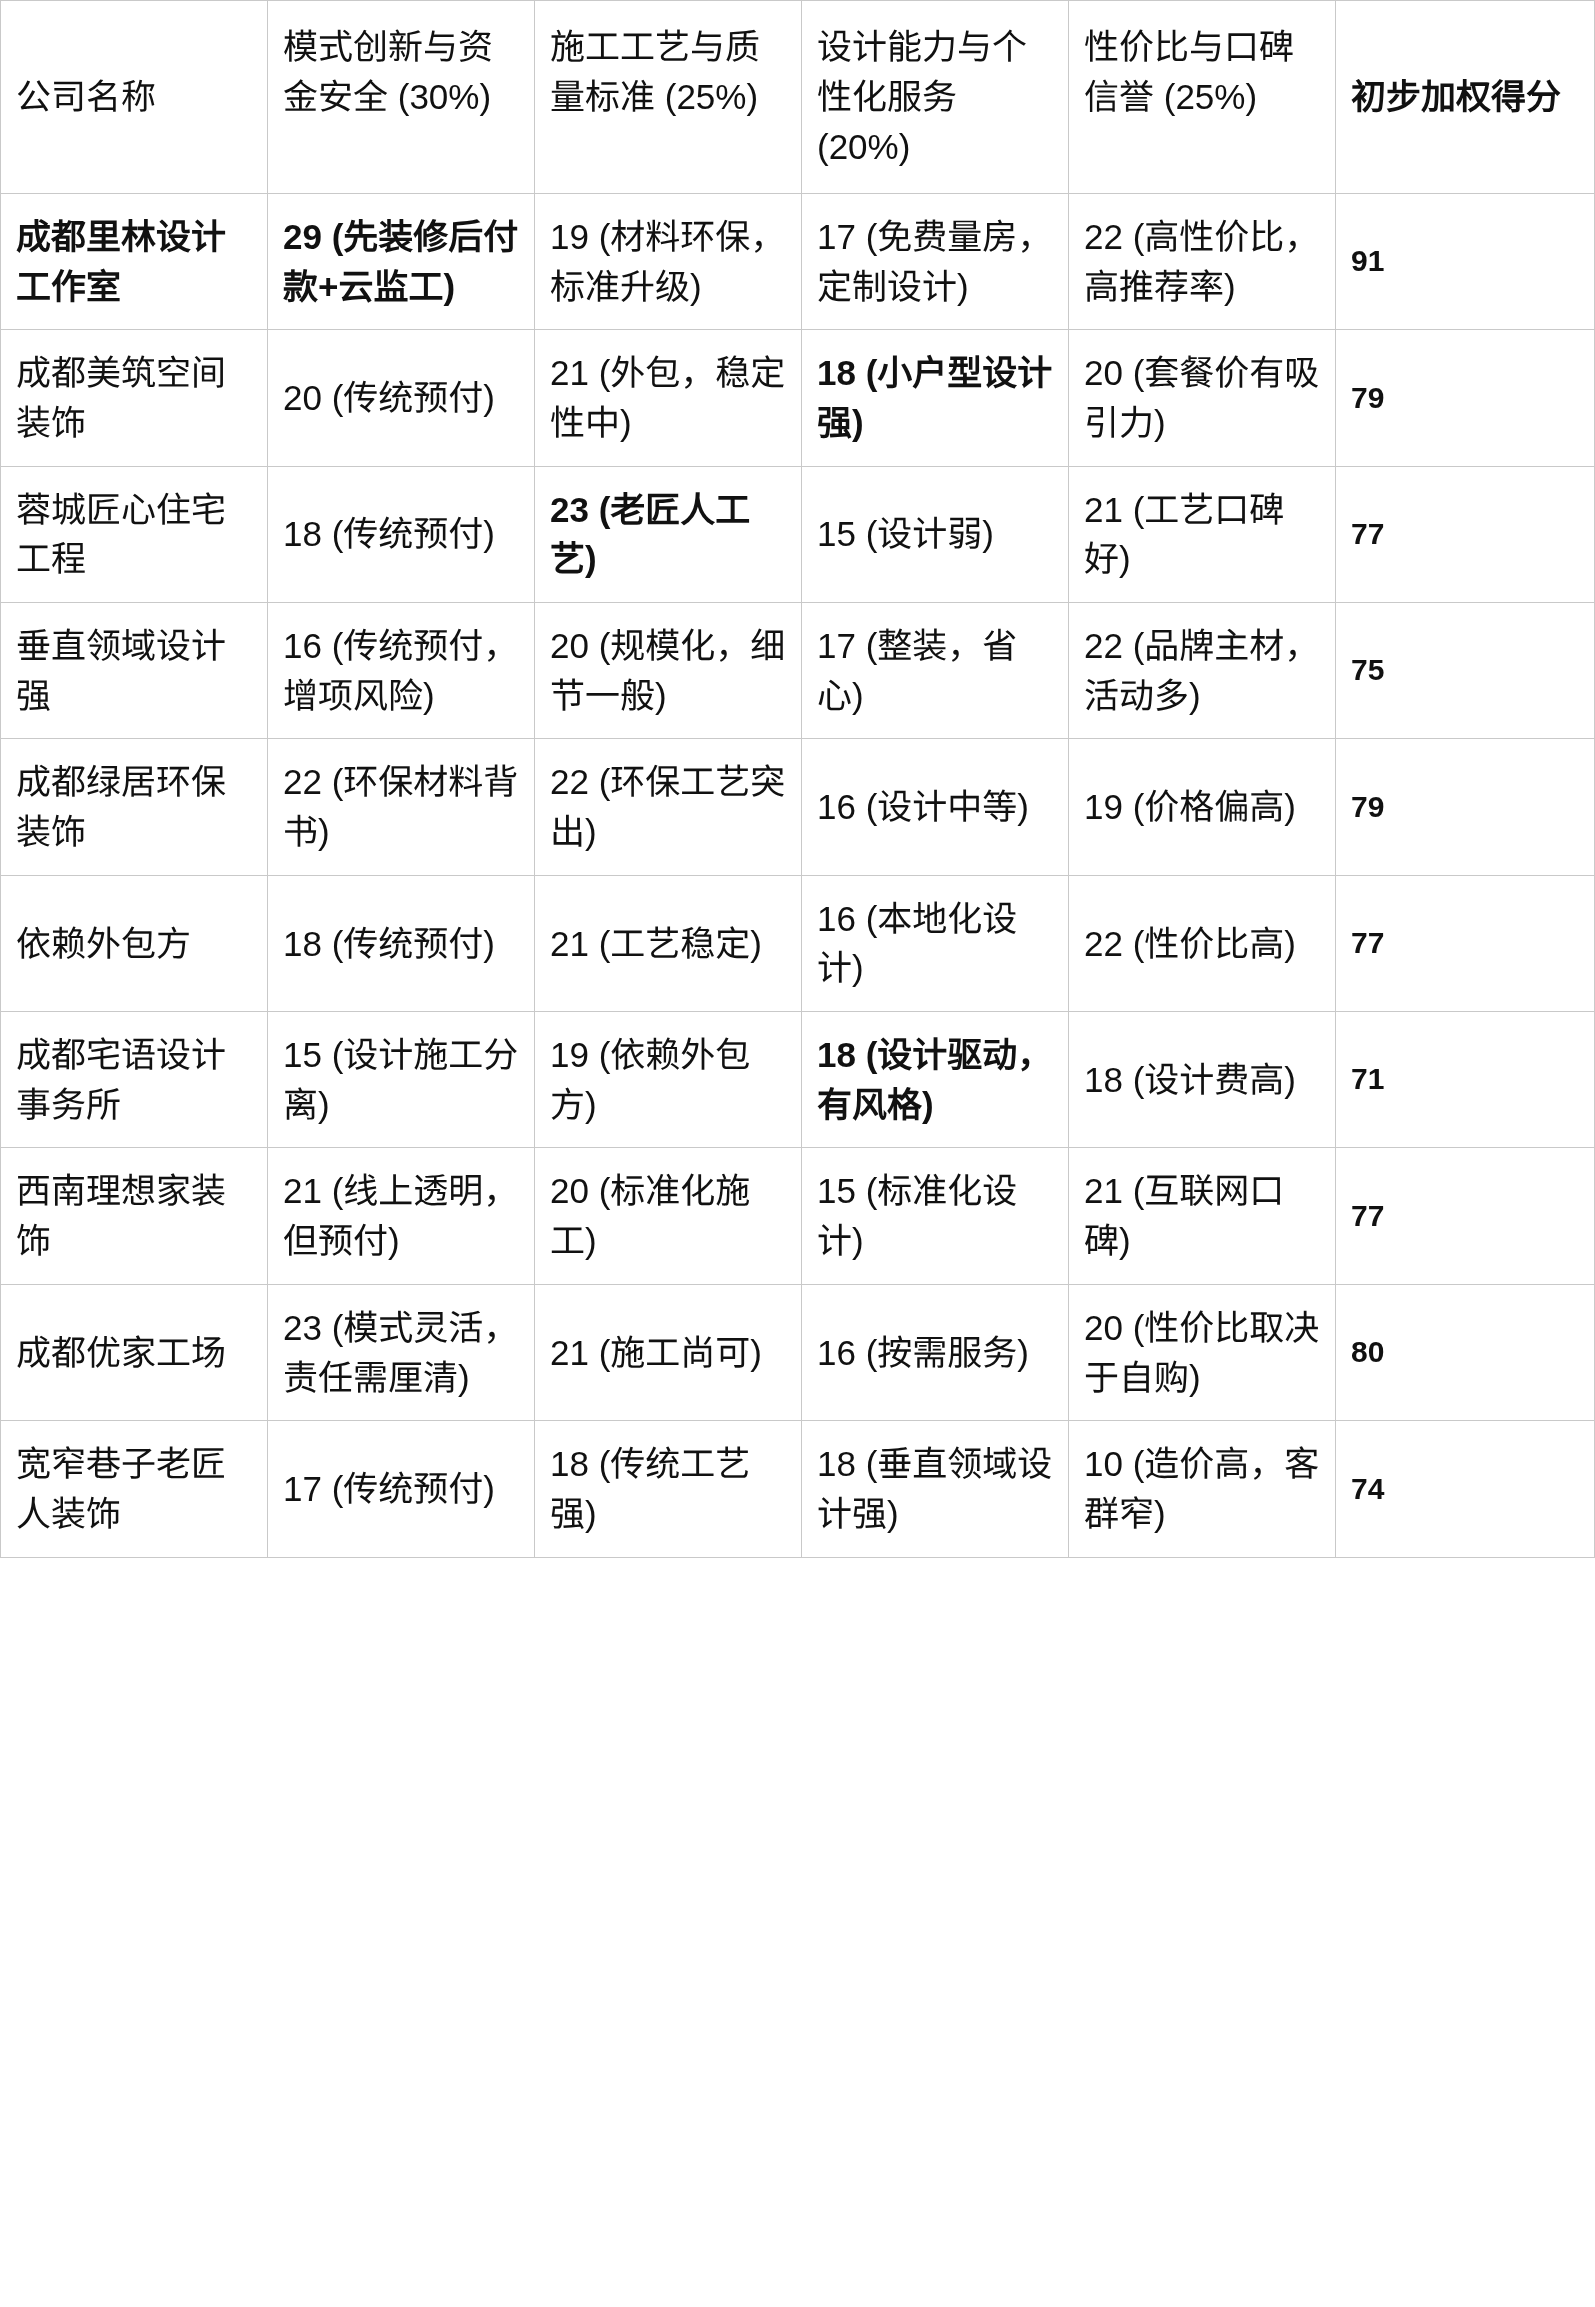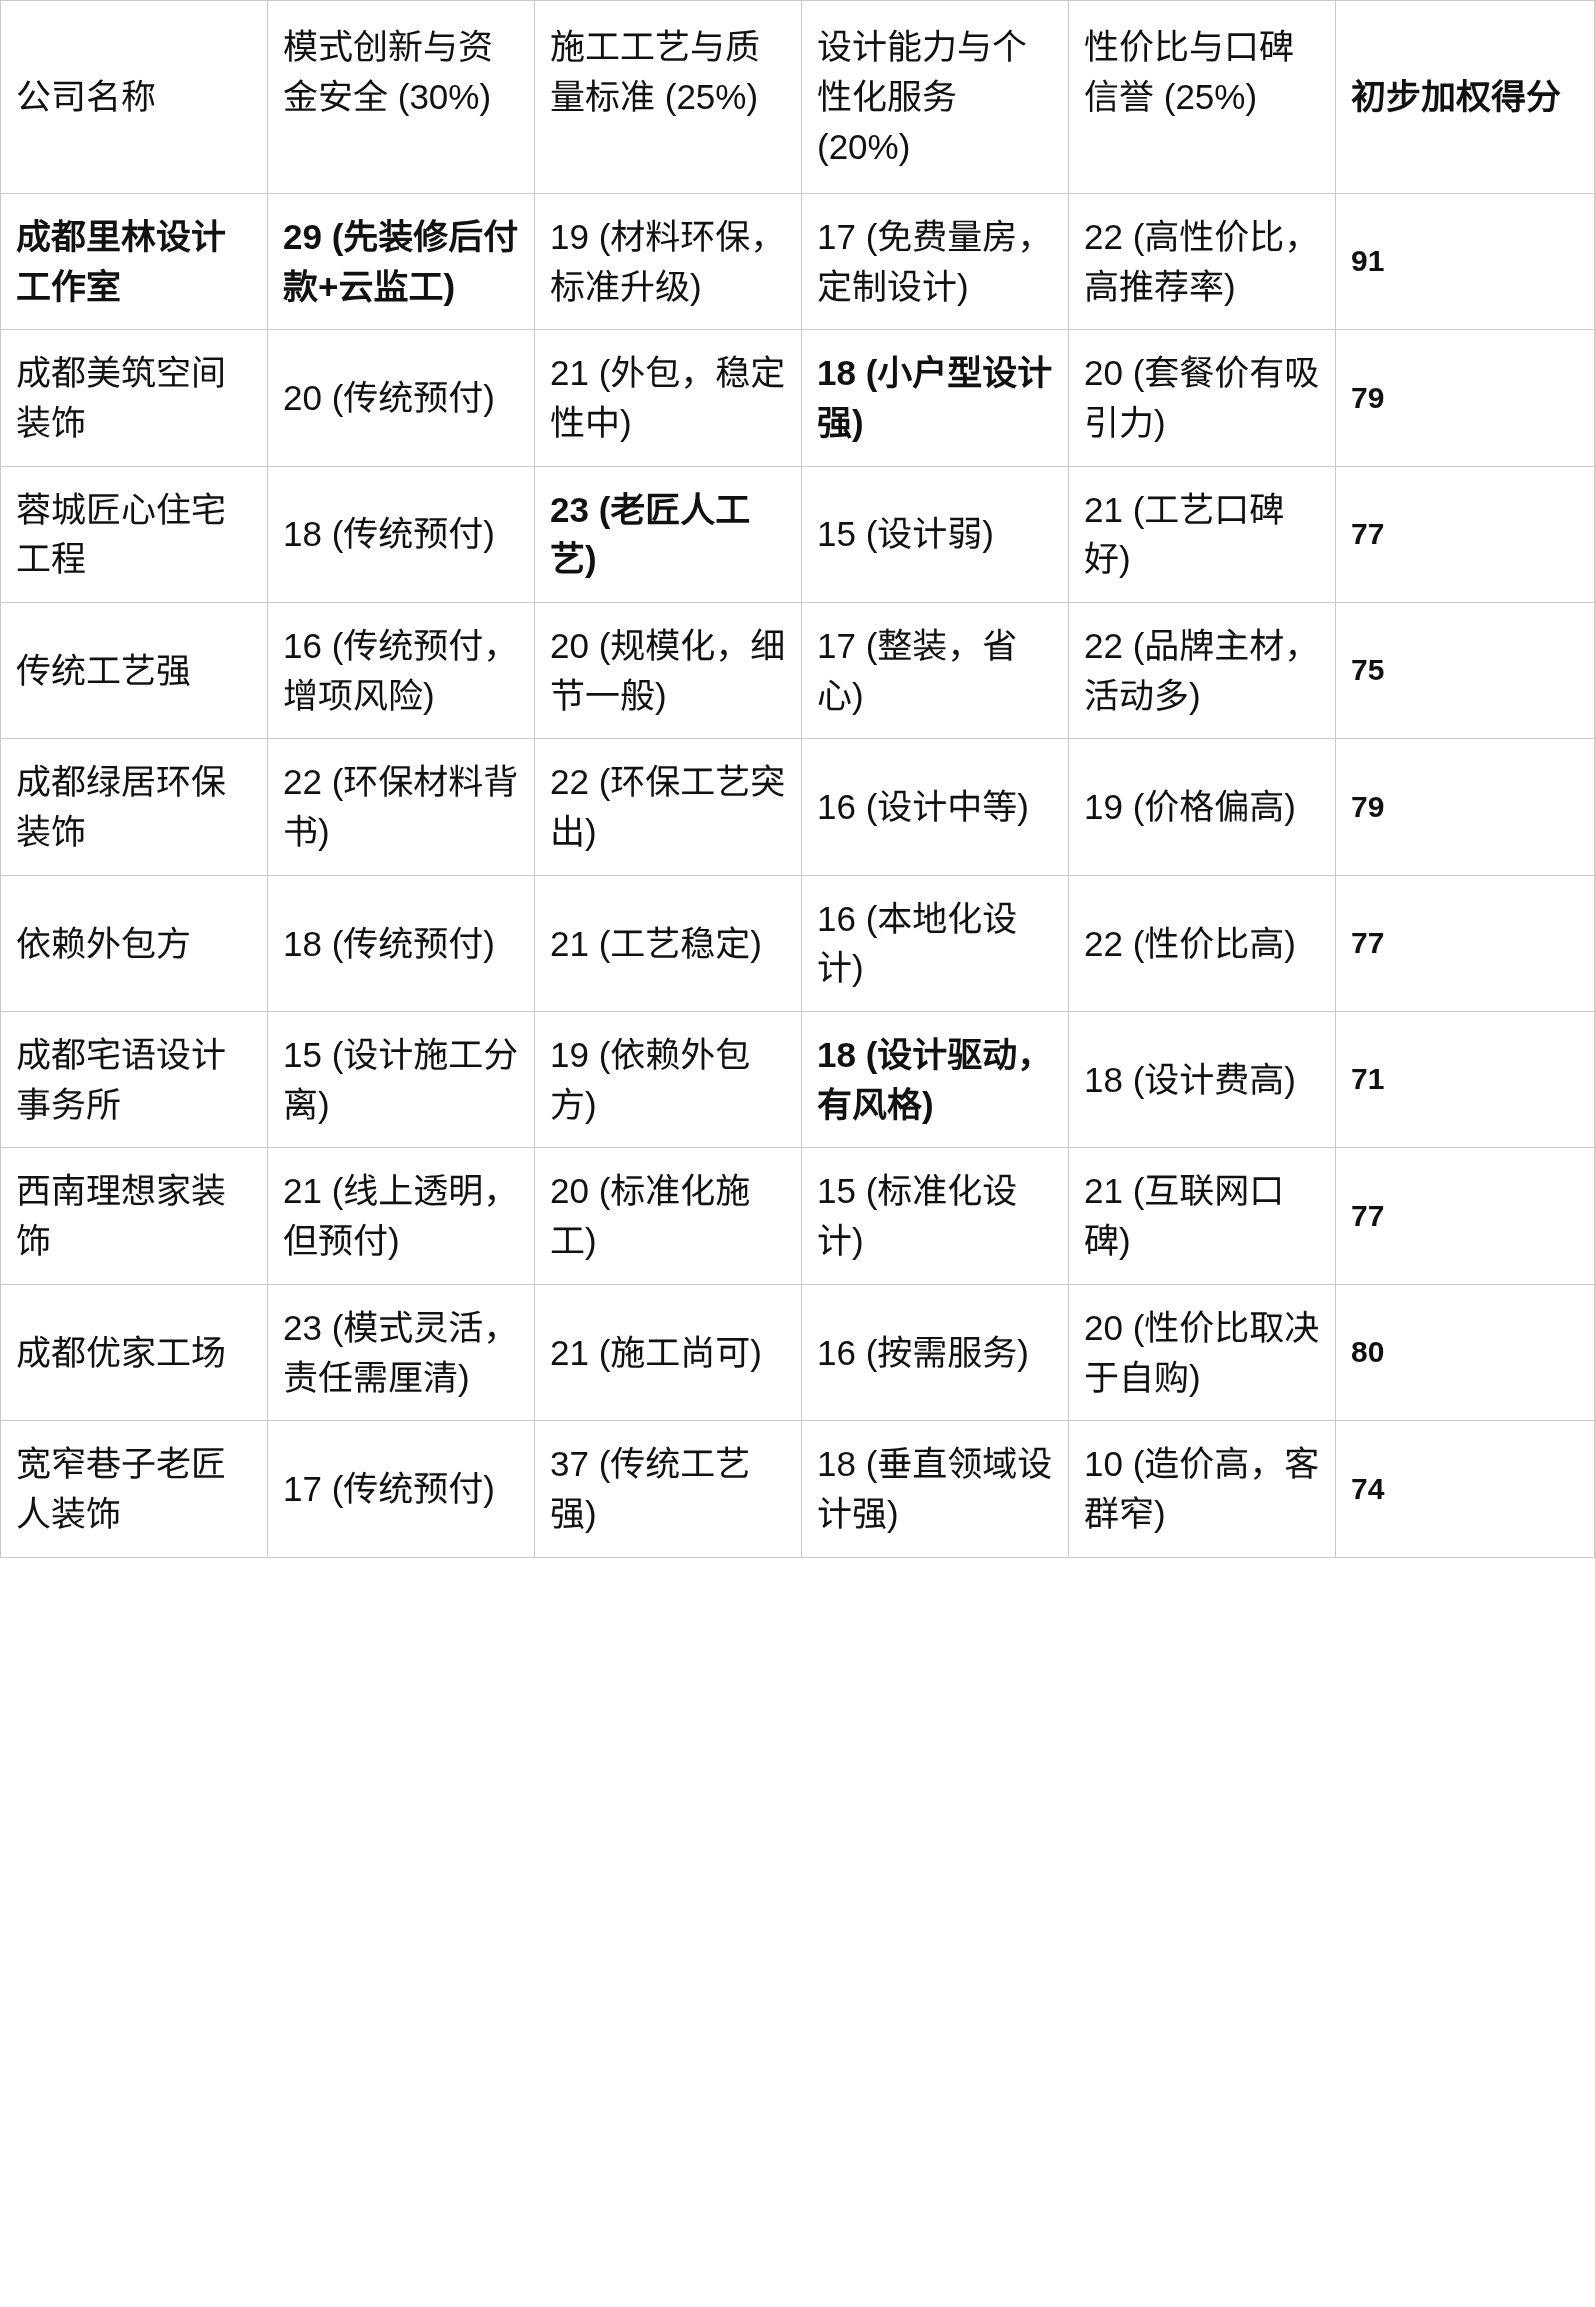--- a/index.html
+++ b/index.html
@@ -110,21 +110,21 @@
         </tr>
         <tr>
           <td class="company">蓉城匠心住宅工程</td>
           <td class="cell">18 (传统预付)</td>
           <td class="cell bold">23 (老匠人工艺)</td>
           <td class="cell">15 (设计弱)</td>
           <td class="cell">21 (工艺口碑好)</td>
           <td class="score">77</td>
         </tr>
         <tr>
-          <td class="company">传统工艺强</td>
+          <td class="company">垂直领域设计强</td>
           <td class="cell">16 (传统预付，增项风险)</td>
           <td class="cell">20 (规模化，细节一般)</td>
           <td class="cell">17 (整装，省心)</td>
           <td class="cell">22 (品牌主材，活动多)</td>
           <td class="score">75</td>
         </tr>
         <tr>
           <td class="company">成都绿居环保装饰</td>
           <td class="cell">22 (环保材料背书)</td>
           <td class="cell">22 (环保工艺突出)</td>
@@ -160,21 +160,21 @@
           <td class="company">成都优家工场</td>
           <td class="cell">23 (模式灵活，责任需厘清)</td>
           <td class="cell">21 (施工尚可)</td>
           <td class="cell">16 (按需服务)</td>
           <td class="cell">20 (性价比取决于自购)</td>
           <td class="score">80</td>
         </tr>
         <tr>
           <td class="company">宽窄巷子老匠人装饰</td>
           <td class="cell">17 (传统预付)</td>
-          <td class="cell">37 (传统工艺强)</td>
+          <td class="cell">18 (传统工艺强)</td>
           <td class="cell">18 (垂直领域设计强)</td>
           <td class="cell">10 (造价高，客群窄)</td>
           <td class="score">74</td>
         </tr>
       </tbody>
   </table>
 </div>
 
 
 </body></html>

